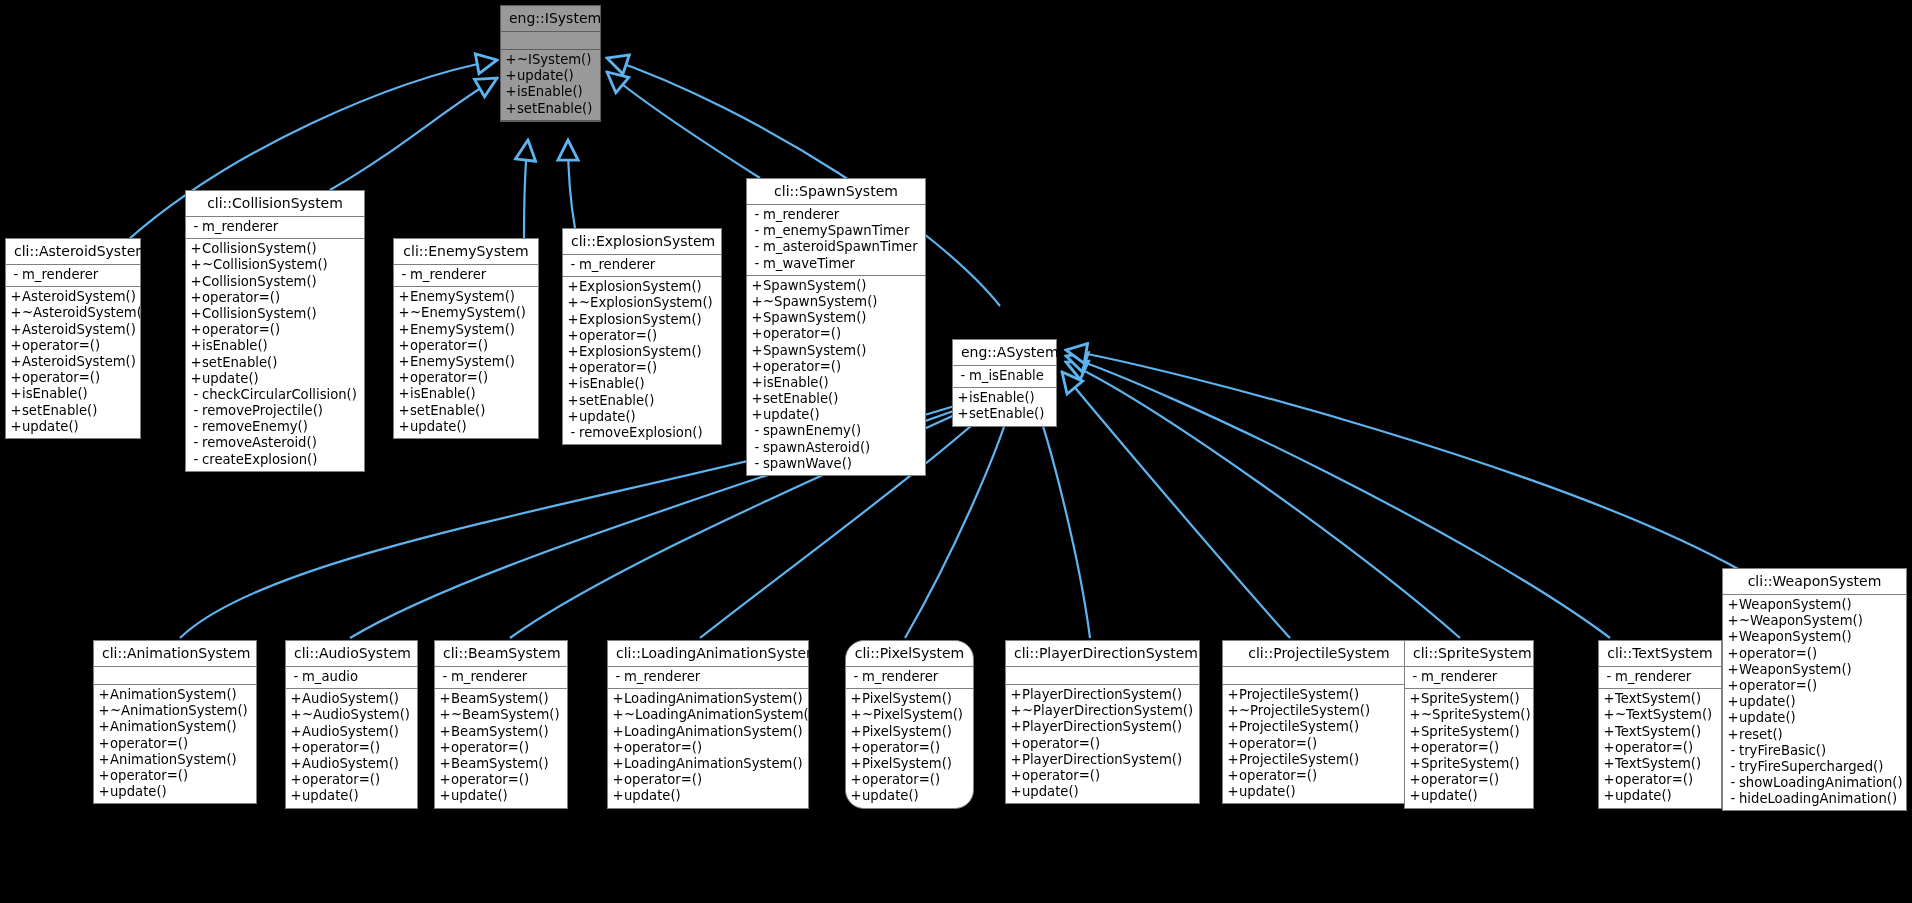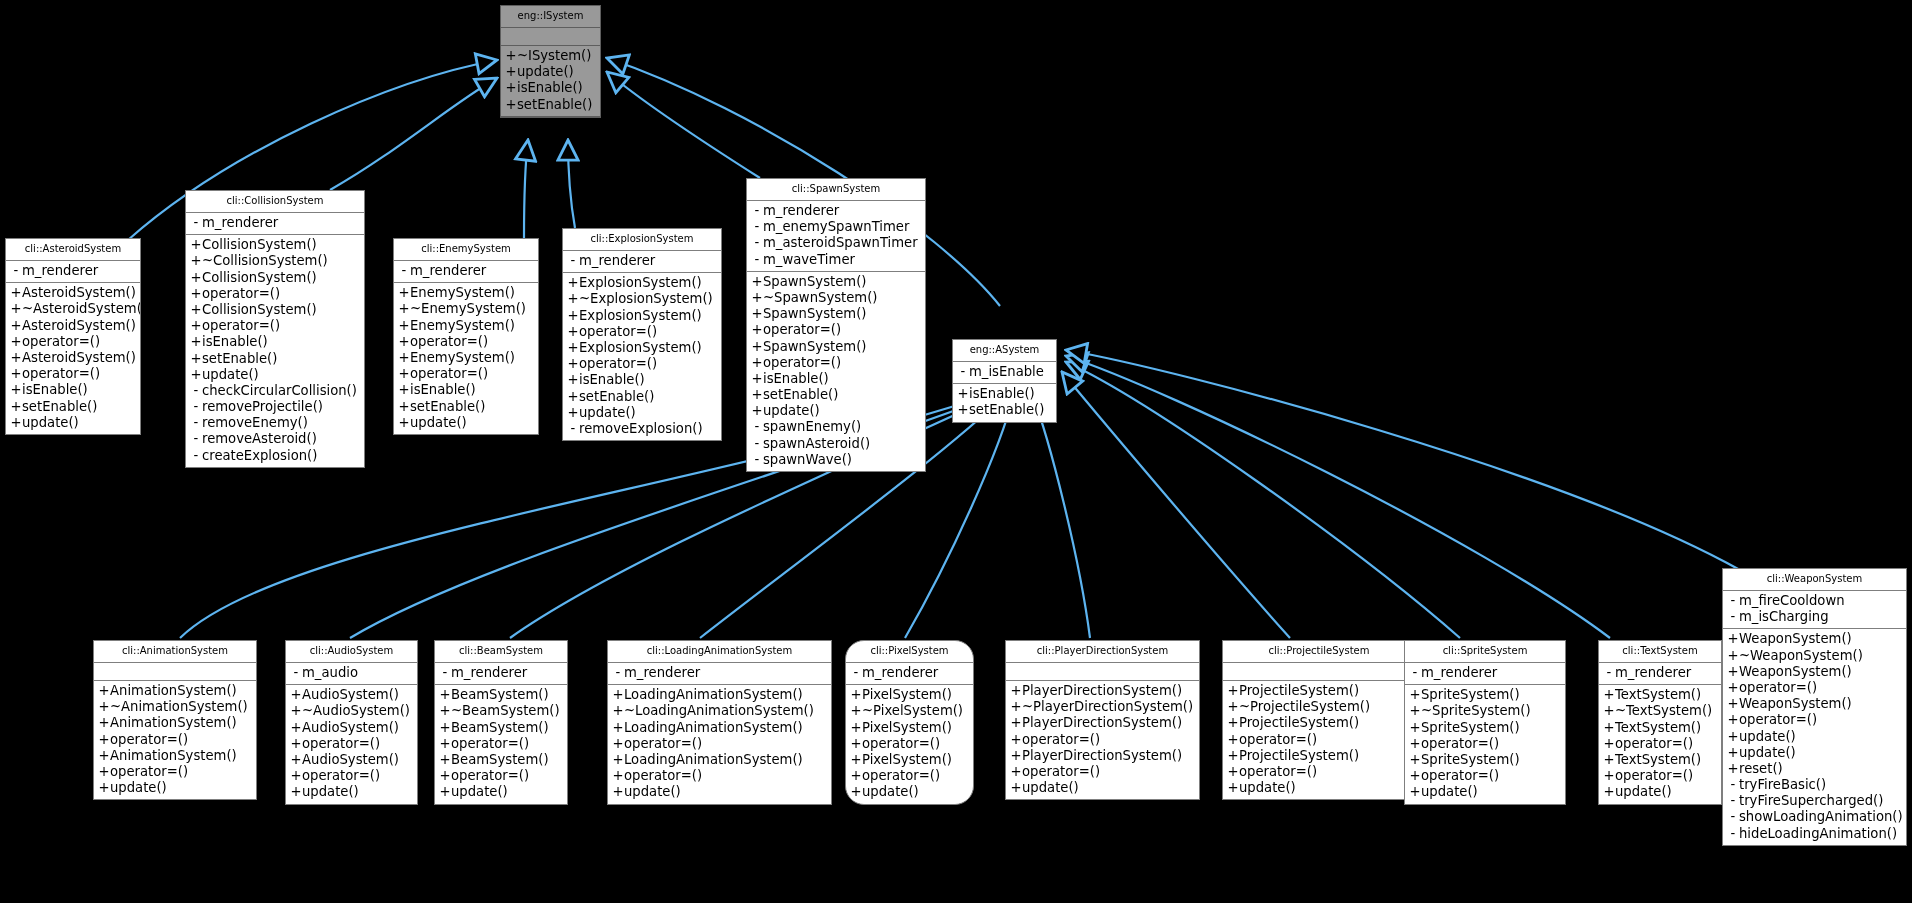--- a/index.html
+++ b/index.html
@@ -34,21 +34,21 @@
   }
   .umlbox.iface {
     background: #999999;
     border: 1px solid #5e5e5e;
   }
   .uml-title {
     text-align: center;
     padding: 5px 8px 6px 8px;
     border-bottom: 1px solid #7f7f7f;
     white-space: nowrap;
-    font-size: 10px;
+    font-size: 14px;
   }
   .umlbox.iface .uml-title { border-bottom: 1px solid #5e5e5e; }
   .uml-sect {
     border-bottom: 1px solid #7f7f7f;
     padding: 2px 0 3px 0;
   }
   .umlbox.iface .uml-sect { border-bottom: 1px solid #5e5e5e; }
   .uml-sect.last { border-bottom: none; }
   .uml-sect.empty { height: 17px; padding: 0; }
   .uml-row {
@@ -261,21 +261,21 @@
       <div class="uml-row"><span class="vis">+</span><span>BeamSystem()</span></div>
       <div class="uml-row"><span class="vis">+</span><span>~BeamSystem()</span></div>
       <div class="uml-row"><span class="vis">+</span><span>BeamSystem()</span></div>
       <div class="uml-row"><span class="vis">+</span><span>operator=()</span></div>
       <div class="uml-row"><span class="vis">+</span><span>BeamSystem()</span></div>
       <div class="uml-row"><span class="vis">+</span><span>operator=()</span></div>
       <div class="uml-row"><span class="vis">+</span><span>update()</span></div>
     </div>
   </div>
 
-  <div class="umlbox" style="left:607px; top:640px; width:225px;">
+  <div class="umlbox" style="left:607px; top:640px; width:202px;">
     <div class="uml-title">cli::LoadingAnimationSystem</div>
     <div class="uml-sect">
       <div class="uml-row"><span class="vis">-</span><span>m_renderer</span></div>
     </div>
     <div class="uml-sect last">
       <div class="uml-row"><span class="vis">+</span><span>LoadingAnimationSystem()</span></div>
       <div class="uml-row"><span class="vis">+</span><span>~LoadingAnimationSystem()</span></div>
       <div class="uml-row"><span class="vis">+</span><span>LoadingAnimationSystem()</span></div>
       <div class="uml-row"><span class="vis">+</span><span>operator=()</span></div>
       <div class="uml-row"><span class="vis">+</span><span>LoadingAnimationSystem()</span></div>
@@ -321,21 +321,21 @@
       <div class="uml-row"><span class="vis">+</span><span>ProjectileSystem()</span></div>
       <div class="uml-row"><span class="vis">+</span><span>~ProjectileSystem()</span></div>
       <div class="uml-row"><span class="vis">+</span><span>ProjectileSystem()</span></div>
       <div class="uml-row"><span class="vis">+</span><span>operator=()</span></div>
       <div class="uml-row"><span class="vis">+</span><span>ProjectileSystem()</span></div>
       <div class="uml-row"><span class="vis">+</span><span>operator=()</span></div>
       <div class="uml-row"><span class="vis">+</span><span>update()</span></div>
     </div>
   </div>
 
-  <div class="umlbox" style="left:1404px; top:640px; width:162px;">
+  <div class="umlbox" style="left:1404px; top:640px; width:130px;">
     <div class="uml-title">cli::SpriteSystem</div>
     <div class="uml-sect">
       <div class="uml-row"><span class="vis">-</span><span>m_renderer</span></div>
     </div>
     <div class="uml-sect last">
       <div class="uml-row"><span class="vis">+</span><span>SpriteSystem()</span></div>
       <div class="uml-row"><span class="vis">+</span><span>~SpriteSystem()</span></div>
       <div class="uml-row"><span class="vis">+</span><span>SpriteSystem()</span></div>
       <div class="uml-row"><span class="vis">+</span><span>operator=()</span></div>
       <div class="uml-row"><span class="vis">+</span><span>SpriteSystem()</span></div>
@@ -355,24 +355,20 @@
       <div class="uml-row"><span class="vis">+</span><span>TextSystem()</span></div>
       <div class="uml-row"><span class="vis">+</span><span>operator=()</span></div>
       <div class="uml-row"><span class="vis">+</span><span>TextSystem()</span></div>
       <div class="uml-row"><span class="vis">+</span><span>operator=()</span></div>
       <div class="uml-row"><span class="vis">+</span><span>update()</span></div>
     </div>
   </div>
 
   <div class="umlbox" style="left:1722px; top:568px; width:185px;">
     <div class="uml-title">cli::WeaponSystem</div>
-    <div class="uml-sect">
-      <div class="uml-row"><span class="vis">-</span><span>m_fireCooldown</span></div>
-      <div class="uml-row"><span class="vis">-</span><span>m_isCharging</span></div>
-    </div>
     <div class="uml-sect last">
       <div class="uml-row"><span class="vis">+</span><span>WeaponSystem()</span></div>
       <div class="uml-row"><span class="vis">+</span><span>~WeaponSystem()</span></div>
       <div class="uml-row"><span class="vis">+</span><span>WeaponSystem()</span></div>
       <div class="uml-row"><span class="vis">+</span><span>operator=()</span></div>
       <div class="uml-row"><span class="vis">+</span><span>WeaponSystem()</span></div>
       <div class="uml-row"><span class="vis">+</span><span>operator=()</span></div>
       <div class="uml-row"><span class="vis">+</span><span>update()</span></div>
       <div class="uml-row"><span class="vis">+</span><span>update()</span></div>
       <div class="uml-row"><span class="vis">+</span><span>reset()</span></div>

